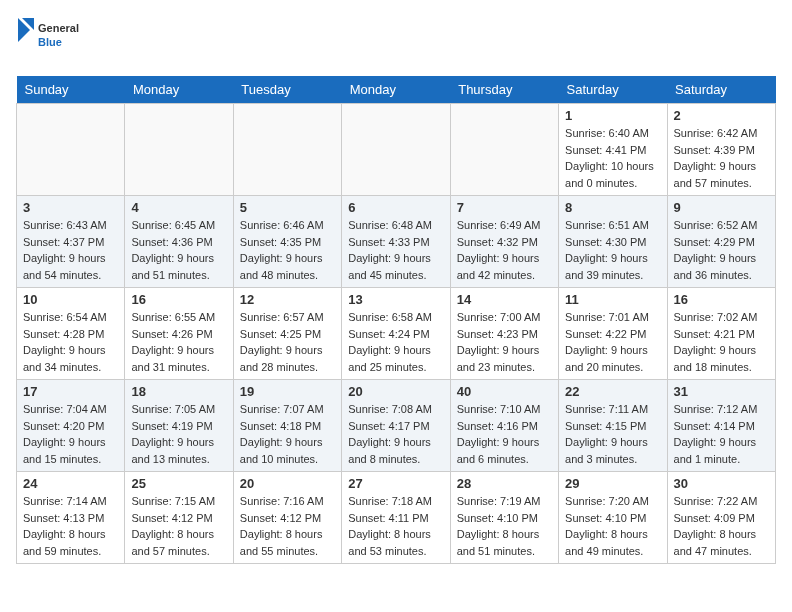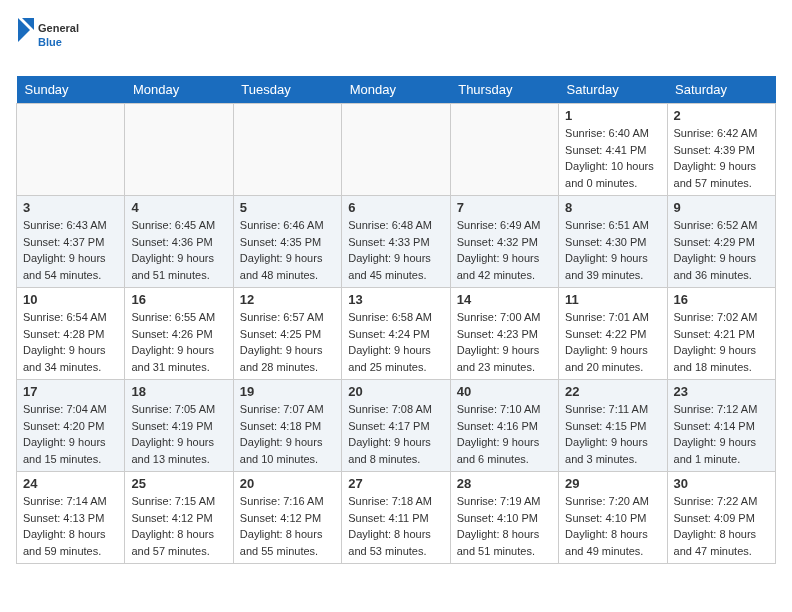--- a/index.html
+++ b/index.html
@@ -198,21 +198,21 @@
         </td>
         <td class="shaded">
           <span class="day-num">40</span>
           <div class="day-info">Sunrise: 7:10 AM<br>Sunset: 4:16 PM<br>Daylight: 9 hours<br>and 6 minutes.</div>
         </td>
         <td class="shaded">
           <span class="day-num">22</span>
           <div class="day-info">Sunrise: 7:11 AM<br>Sunset: 4:15 PM<br>Daylight: 9 hours<br>and 3 minutes.</div>
         </td>
         <td class="shaded">
-          <span class="day-num">23</span>
+          <span class="day-num">31</span>
           <div class="day-info">Sunrise: 7:12 AM<br>Sunset: 4:14 PM<br>Daylight: 9 hours<br>and 1 minute.</div>
         </td>
       </tr>
       <tr>
         <td class="">
           <span class="day-num">24</span>
           <div class="day-info">Sunrise: 7:14 AM<br>Sunset: 4:13 PM<br>Daylight: 8 hours<br>and 59 minutes.</div>
         </td>
         <td class="">
           <span class="day-num">25</span>

